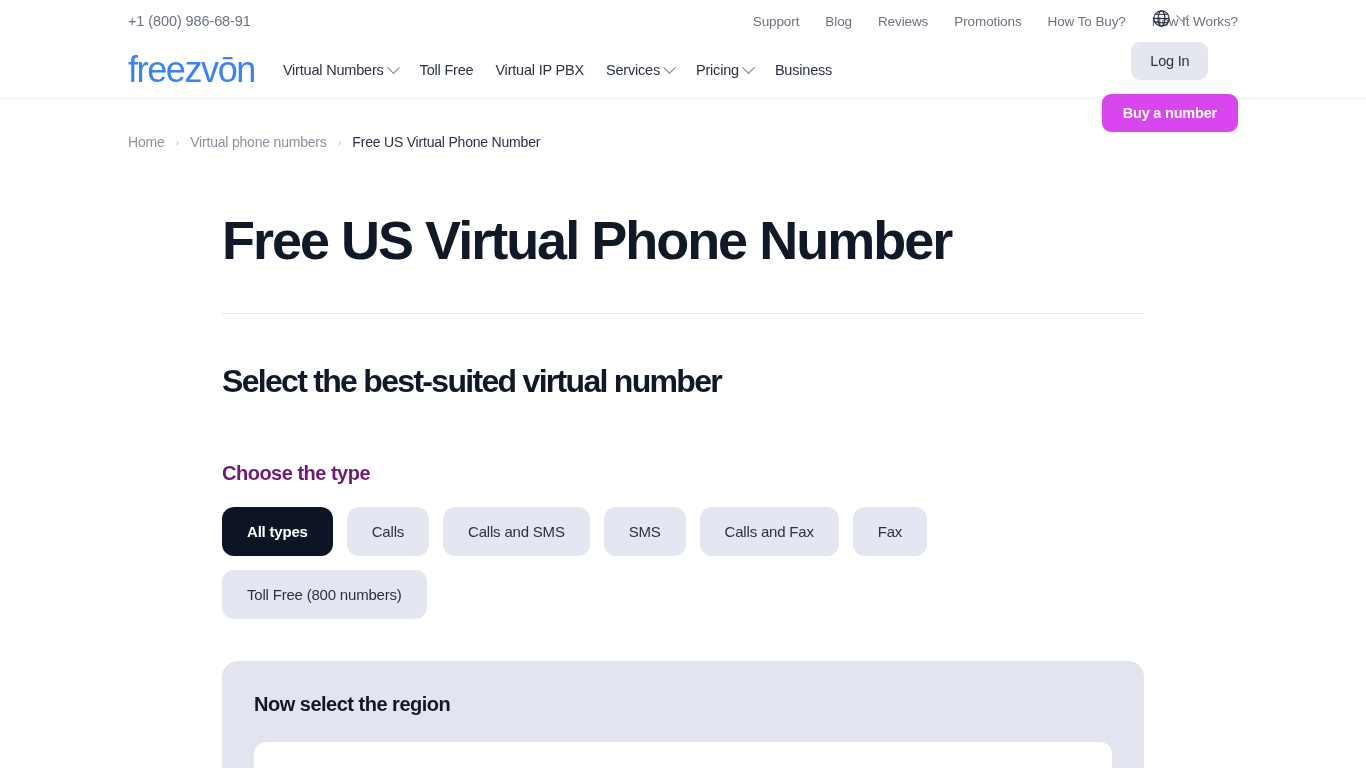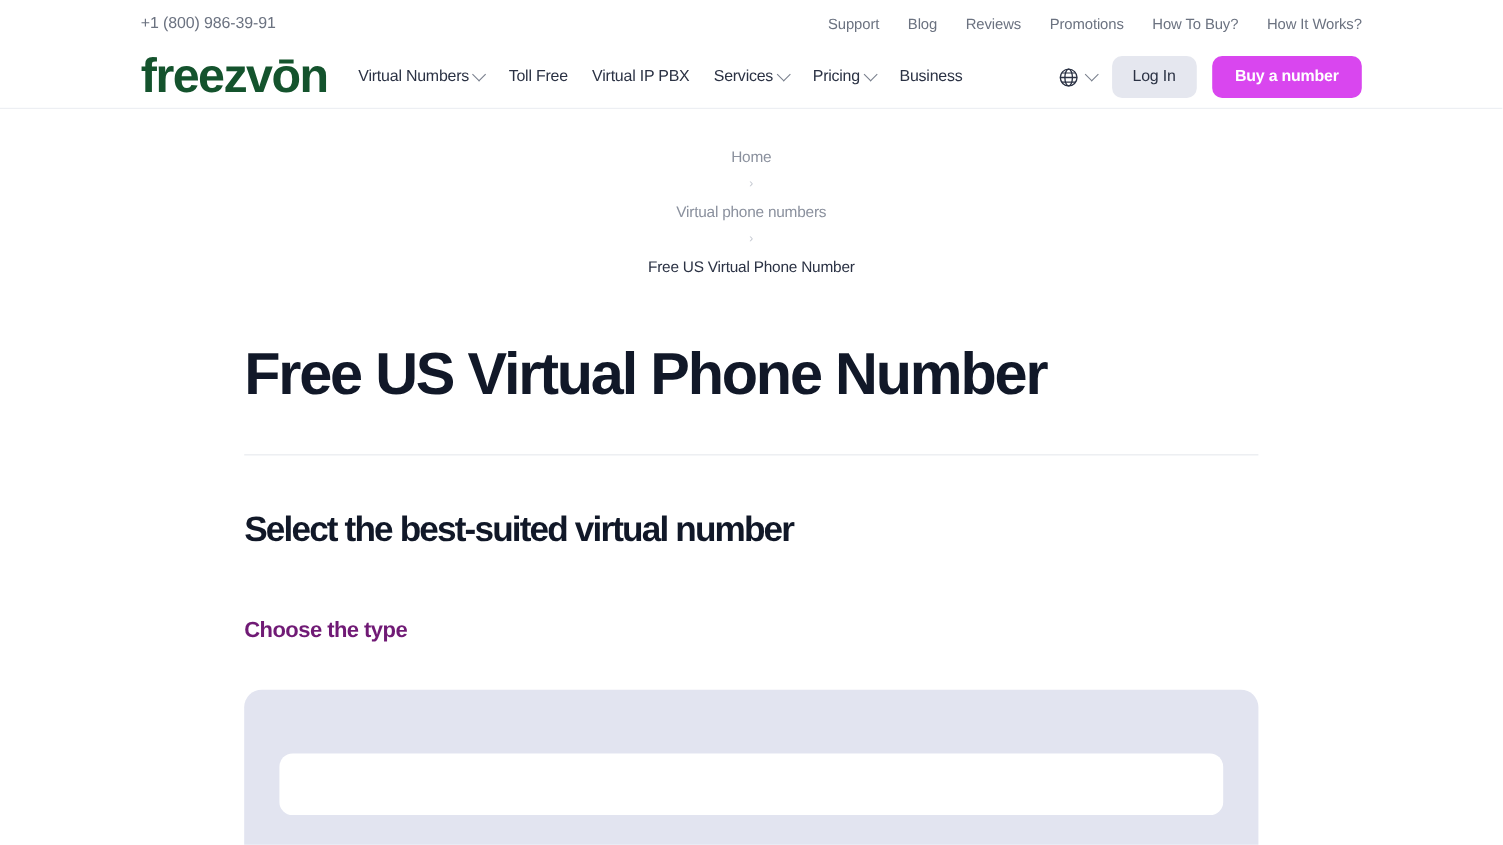--- a/index.html
+++ b/index.html
@@ -41,23 +41,23 @@
   
   .header {
     height: 57px;
     display: flex;
     align-items: center;
     padding: 0 128px;
     border-bottom: 1px solid #eceef2;
     background: #ffffff;
   }
   .logo {
-    font-size: 44px;
-    font-weight: 700;
-    color: #14532d;
+    font-size: 36px;
+    font-weight: 400;
+    color: #3b82f6;
     letter-spacing: -1.4px;
     line-height: 1;
     white-space: nowrap;
   }
   .nav {
     display: flex;
     align-items: center;
     gap: 22px;
     margin-left: 28px;
     justify-content: center;
@@ -78,20 +78,21 @@
     height: 9px;
     border-right: 1.4px solid #7a808e;
     border-bottom: 1.4px solid #7a808e;
     transform: rotate(45deg) translate(-2px, -2px);
   }
   .header-right {
     margin-left: auto;
     display: flex;
     align-items: center;
     gap: 14px;
+    flex-direction: column;
   }
   .lang {
     display: flex;
     align-items: center;
     gap: 7px;
     cursor: pointer;
   }
   .btn-login {
     background: #e5e7ef;
     color: #2b3244;
@@ -118,21 +119,20 @@
 
   
   .page { padding: 0 128px; }
 
   .breadcrumb {
     display: flex;
     align-items: center;
     gap: 11px;
     padding-top: 35px;
     font-size: 14px;
-    flex-direction: column;
   }
   .breadcrumb a { color: #8b919e; text-decoration: none; letter-spacing: -0.2px; }
   .breadcrumb .sep { color: #c3c7d0; font-size: 11px; }
   .breadcrumb .current { color: #2b3244; letter-spacing: -0.2px; }
 
   .content { padding-left: 94px; padding-right: 94px; }
 
   h1.title {
     font-size: 54px;
     font-weight: 700;
@@ -204,21 +204,21 @@
     margin-top: 26px;
     background: #ffffff;
     border-radius: 12px;
     height: 56px;
   }
 </style>
 </head>
 <body>
 
 <div class="topbar">
-  <div class="topbar-phone">+1 (800) 986-39-91</div>
+  <div class="topbar-phone">+1 (800) 986-68-91</div>
   <div class="topbar-links">
     <a href="#">Support</a>
     <a href="#">Blog</a>
     <a href="#">Reviews</a>
     <a href="#">Promotions</a>
     <a href="#">How To Buy?</a>
     <a href="#">How It Works?</a>
   </div>
 </div>
 
@@ -274,19 +274,29 @@
     <span class="sep">›</span>
     <span class="current">Free US Virtual Phone Number</span>
   </div>
 
   <div class="content">
     <h1 class="title">Free US Virtual Phone Number</h1>
     <div class="divider"></div>
     <h2 class="subtitle">Select the best-suited virtual number</h2>
     <h3 class="choose">Choose the type</h3>
 
+    <div class="pills">
+      <button class="pill active">All types</button>
+      <button class="pill">Calls</button>
+      <button class="pill">Calls and SMS</button>
+      <button class="pill">SMS</button>
+      <button class="pill">Calls and Fax</button>
+      <button class="pill">Fax</button>
+      <button class="pill">Toll Free (800 numbers)</button>
+    </div>
 
     <div class="region-panel">
+      <div class="region-title">Now select the region</div>
       <div class="region-input"></div>
     </div>
   </div>
 
 </div>
 
 </body></html>

